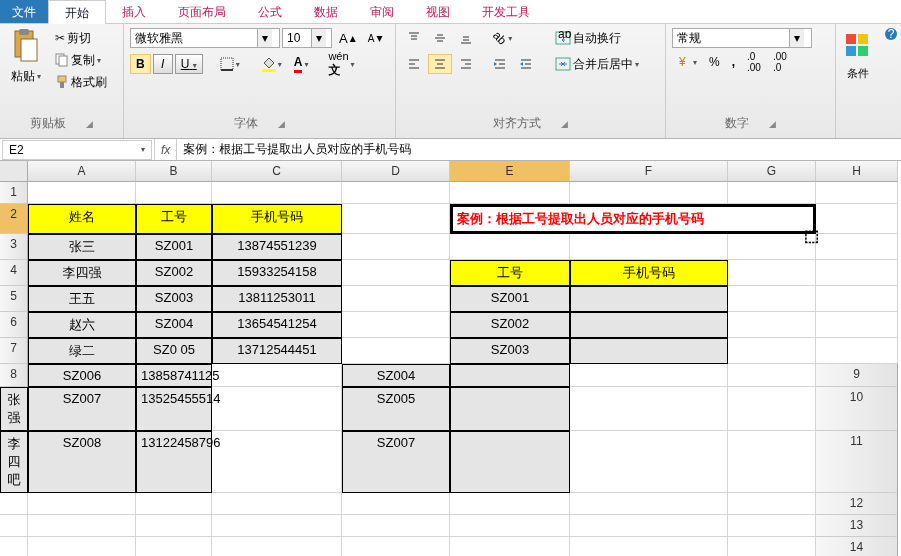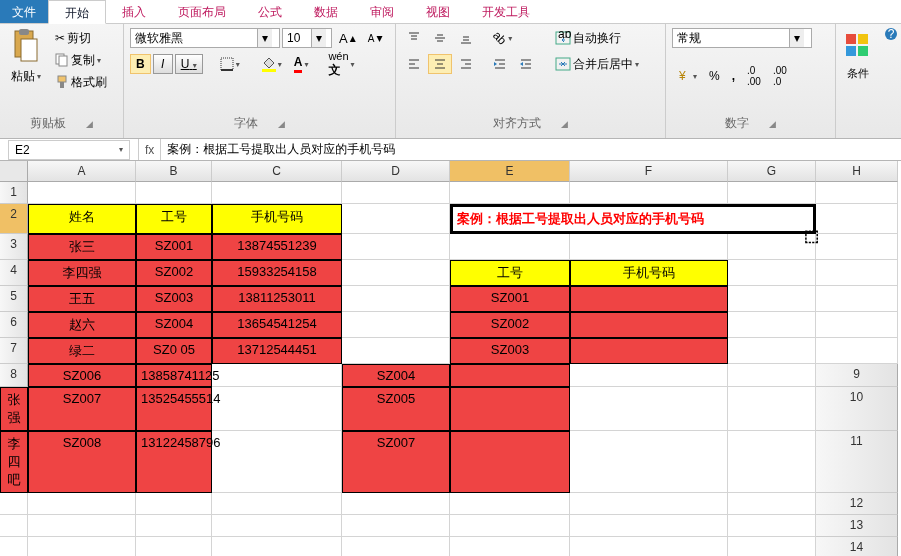--- a/index.html
+++ b/index.html
@@ -21,31 +21,31 @@
 .combo{display:flex;align-items:center;border:1px solid #aaa;background:#fff;height:20px}
 .combo input{border:none;outline:none;padding:0 4px;font-size:12px}
 .combo .dd-btn{padding:0 4px;border-left:1px solid #aaa;background:#eee;height:100%;display:flex;align-items:center;cursor:pointer}
 .toggle{border:1px solid #999;padding:2px 5px;background:linear-gradient(#fff,#ddd);cursor:pointer;min-width:20px;text-align:center}
 .toggle.bold{font-weight:bold}
 .toggle.italic{font-style:italic}
 .toggle.ul{text-decoration:underline}
 .color-bar{height:3px;margin-top:1px}
 .win-ctrl{position:absolute;right:2px;top:26px;display:flex;gap:2px}
 .formula-bar{display:flex;align-items:center;height:22px;border-bottom:1px solid #b5b5b5;background:#fff}
-.name-box{width:122px;border:1px solid #ccc;margin:0 8px;padding:2px 6px;display:flex;justify-content:space-between;align-items:center;background:#fff}
-.fx{padding:0 6px;color:#555;border-left:1px solid #ccc;border-right:1px solid #ccc;height:100%;display:flex;align-items:center;cursor:pointer}
+.name-box{width:150px;border:1px solid #ccc;margin:0 2px;padding:2px 6px;display:flex;justify-content:space-between;align-items:center;background:#fff}
+.fx{padding:0 6px;font-style:italic;color:#555;border-left:1px solid #ccc;border-right:1px solid #ccc;height:100%;display:flex;align-items:center;cursor:pointer}
 .formula-input{flex:1;padding:2px 6px;border:none;outline:none}
 .grid{display:grid;grid-template-columns:28px 108px 76px 130px 108px 120px 158px 88px 82px;background:#fff}
 .col-head{background:linear-gradient(#f7f7f7,#e3e3e3);border-right:1px solid #ccc;border-bottom:1px solid #aaa;text-align:center;padding:3px 0;color:#333;cursor:pointer}
 .col-head.sel{background:#f0c065}
 .row-head{background:linear-gradient(90deg,#f7f7f7,#e3e3e3);border-bottom:1px solid #ccc;border-right:1px solid #aaa;text-align:center;padding:3px 0;color:#333;cursor:pointer}
 .row-head.sel{background:#f0c065}
 .cell{border-right:1px solid #d4d4d4;border-bottom:1px solid #d4d4d4;padding:3px 4px;text-align:center;min-height:22px;font-size:13px}
 .hdr-yellow{background:#ffff00;font-weight:normal;border:1px solid #000}
-.tbl-cell{border:1px solid #000;background:#ef4444}
+.tbl-cell{border:1px solid #000;background:#e5e5e5}
 .active-cell{border:3px solid #000!important;color:#ff0000;font-weight:bold;text-align:left;position:relative}
 .corner{background:#e8e8e8;border-right:1px solid #aaa;border-bottom:1px solid #aaa;cursor:pointer}
 .cursor-icon{position:absolute;right:-6px;bottom:-14px;font-size:16px;color:#000}
 svg{display:block}
 </style>
 </head>
 <body>
 
 <div class="ribbon-tabs">
   <div class="tab-file">文件</div>
@@ -259,21 +259,21 @@
           </div>
       </div>
     </div>
     <div class="group-label">
         <span>对齐方式</span>
         <span class="dlg">◢</span>
       </div>
   </div>
 
   <div class="group" style="width:170px">
-    <div class="group-body vcol" style="gap:18px;width:100%">
+    <div class="group-body vcol" style="gap:4px;width:100%">
       <div class="combo" style="width:140px">
           <input style="width: 116px;" value="常规">
           <div class="dd-btn">▾</div>
         </div>
       <div class="btn-row">
         <div class="mini-btn">
             <svg width="14" height="14">
               <text x="2" y="11" font-size="11" fill="#b8860b">¥</text>
             </svg>
             <span class="dd">▾</span>

